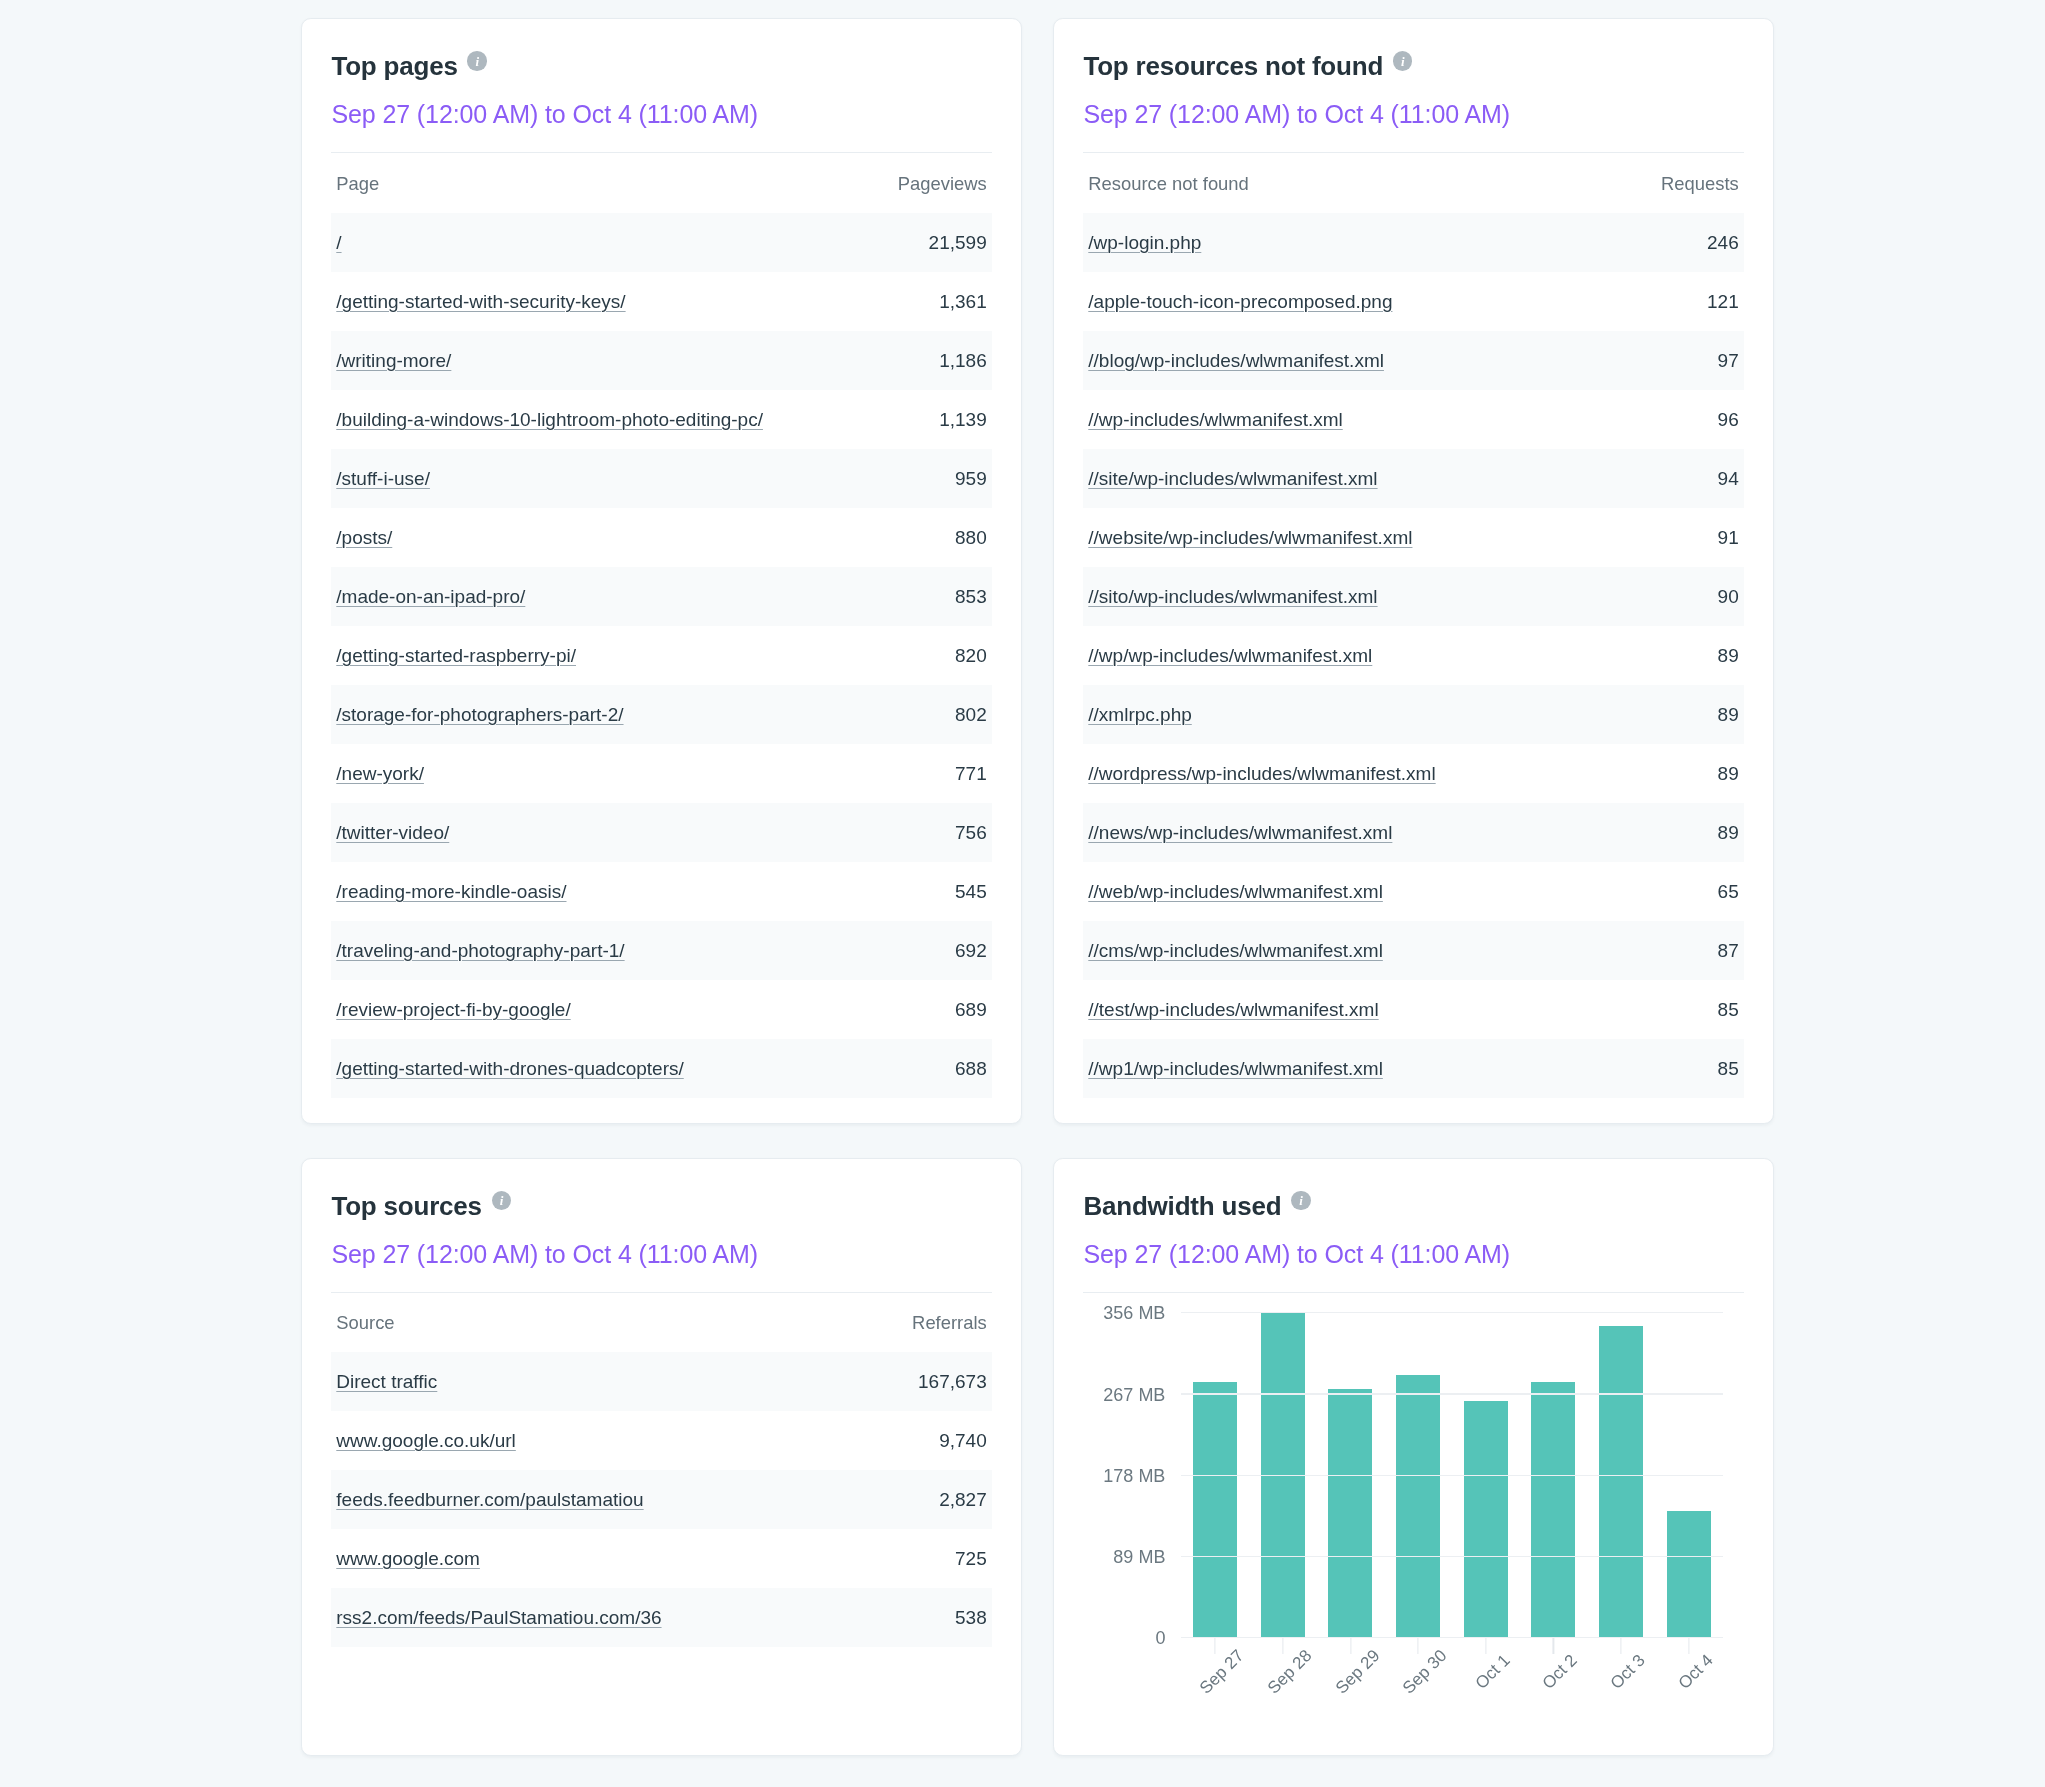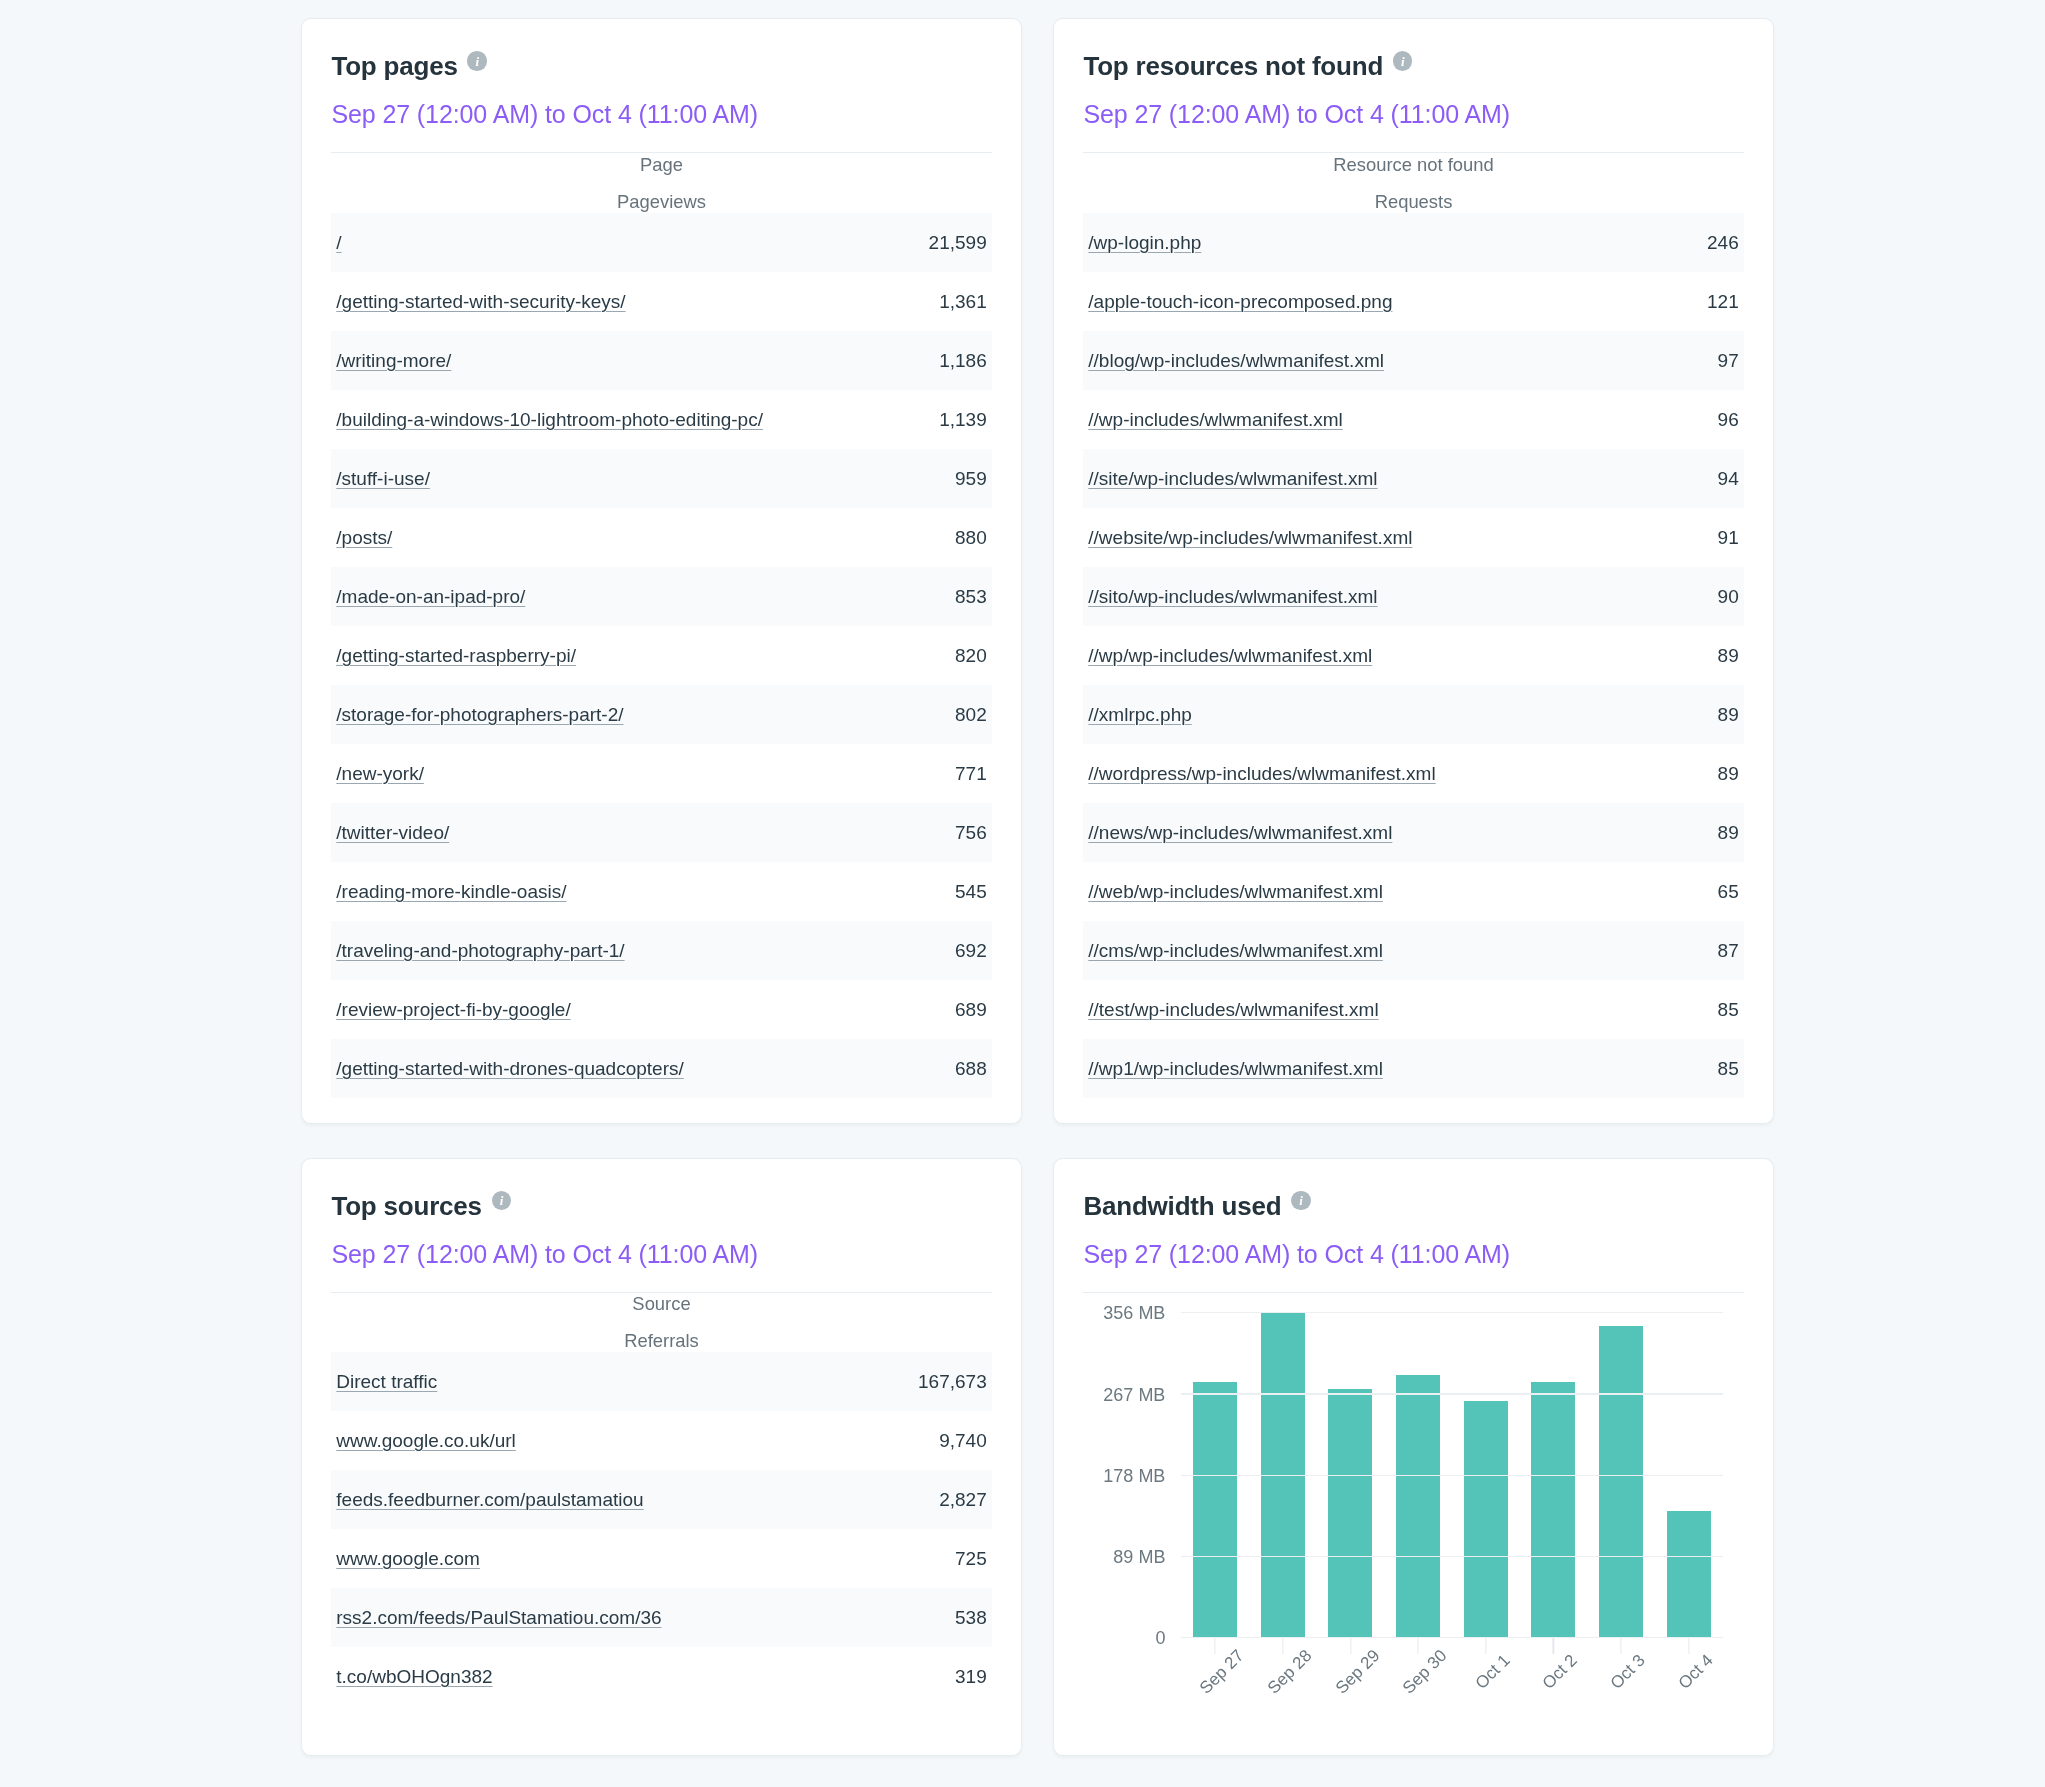--- a/index.html
+++ b/index.html
@@ -83,21 +83,20 @@
     display: flex;
     align-items: center;
     justify-content: space-between;
     padding: 0 4.9px;
   }
 
   .thead {
     height: 59px;
     font-size: 18.4px;
     color: #66737c;
-    flex-direction: column;
   }
 
   .trow {
     height: 59px;
     font-size: 19px;
   }
 
   .trow.alt { background: #f8fafb; }
 
   .cell-link {
@@ -385,24 +384,20 @@
             <span class="cell-link">feeds.feedburner.com/paulstamatiou</span>
             <span class="cell-val">2,827</span>
           </div>
           <div class="trow">
             <span class="cell-link">www.google.com</span>
             <span class="cell-val">725</span>
           </div>
           <div class="trow alt">
             <span class="cell-link">rss2.com/feeds/PaulStamatiou.com/36</span>
             <span class="cell-val">538</span>
-          </div>
-          <div class="trow">
-            <span class="cell-link">t.co/wbOHOgn382</span>
-            <span class="cell-val">319</span>
           </div>
         </div>
     </div>
   </div>
 
   <div class="card">
     <div class="card-title-row">
       <div class="card-title">Bandwidth used</div>
       <div class="info-icon">i</div>
     </div>

